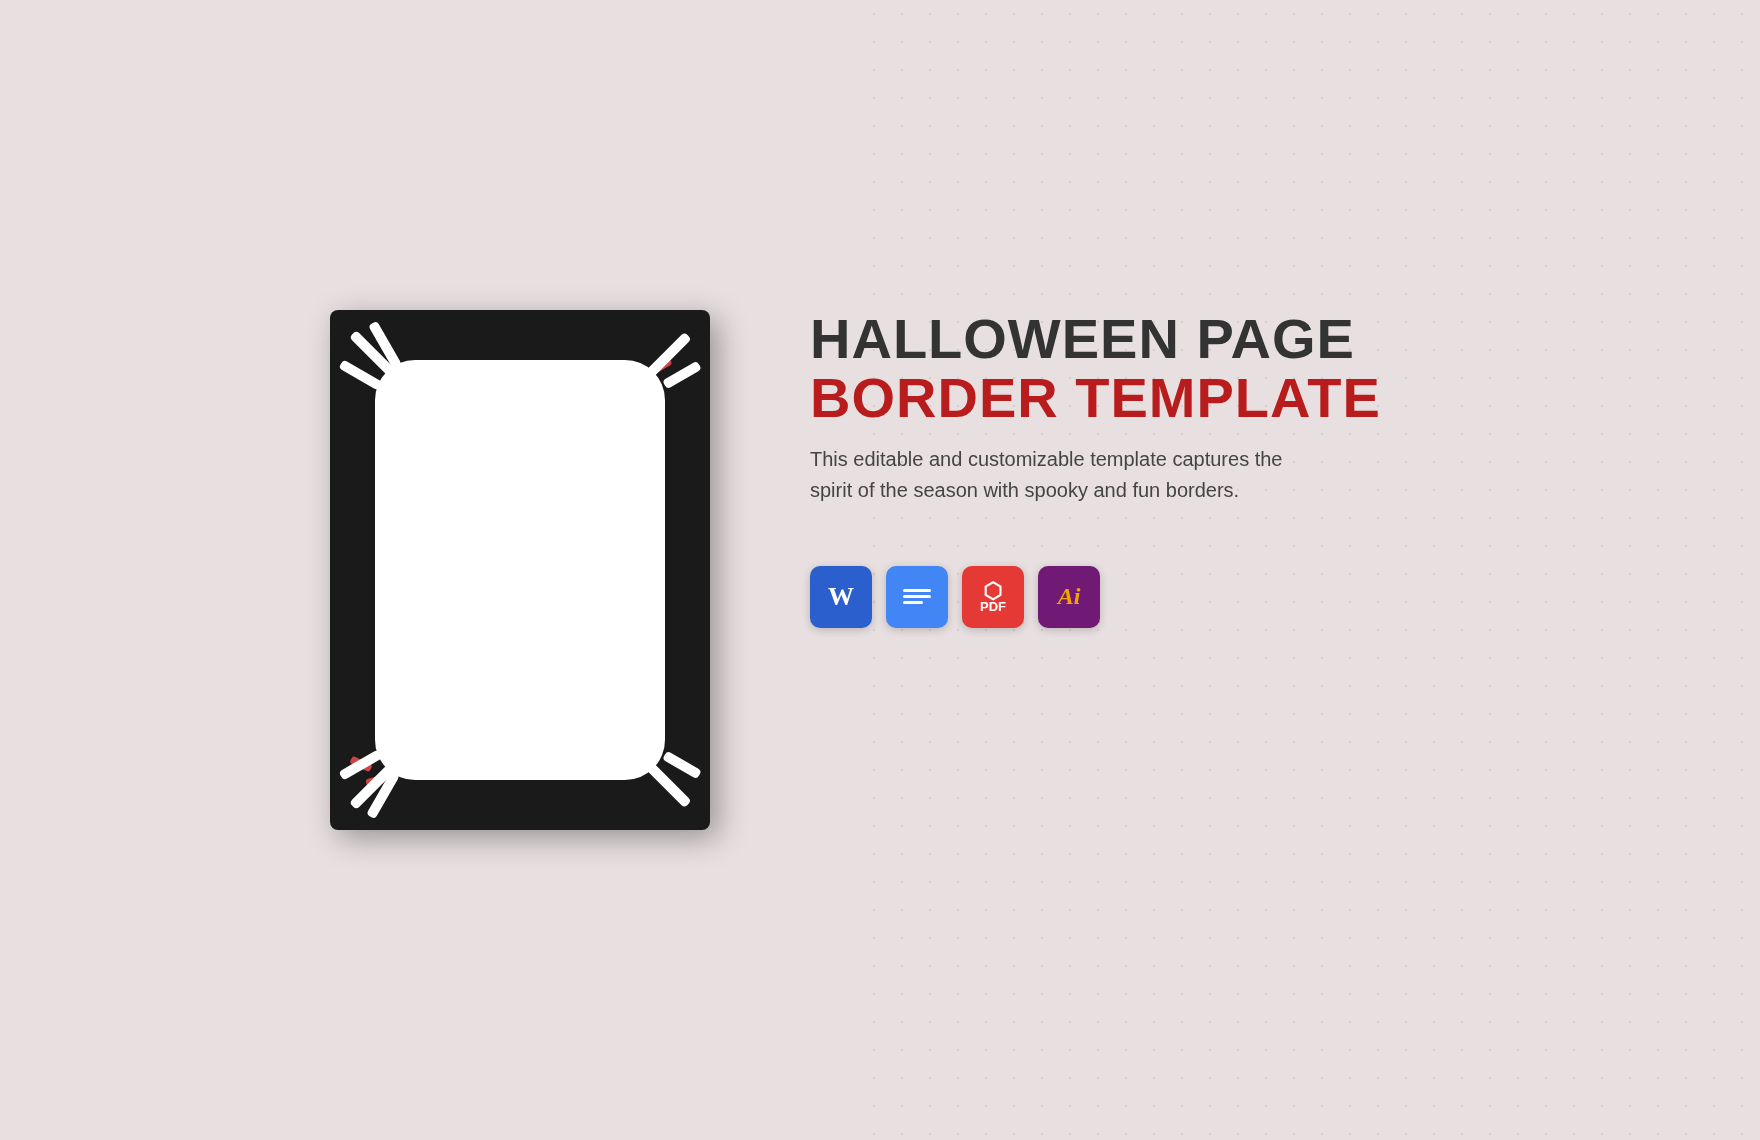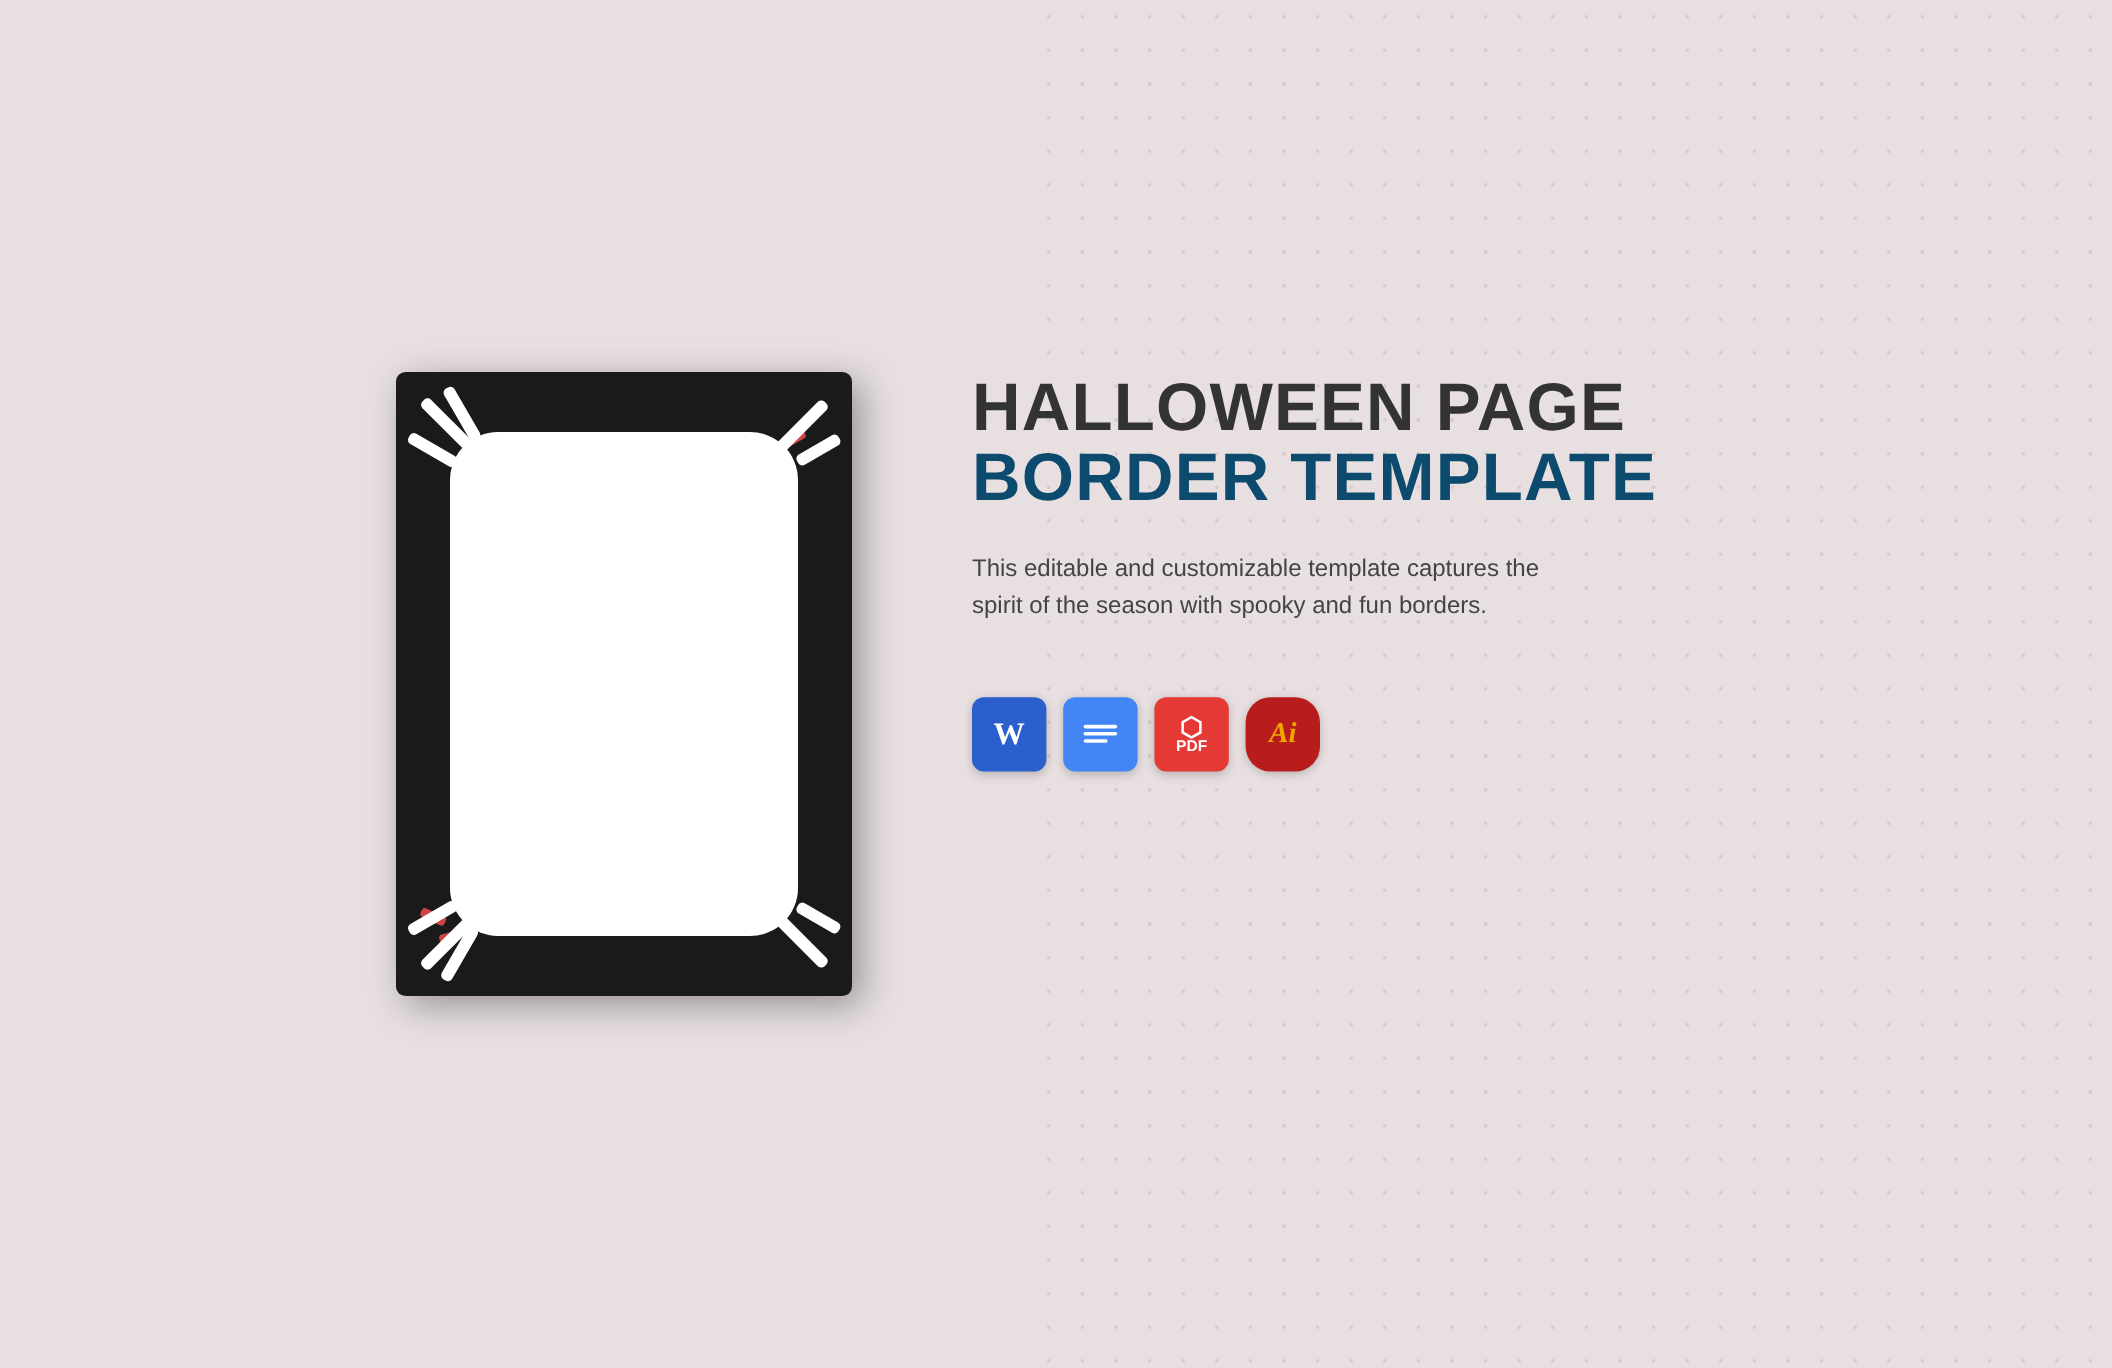--- a/index.html
+++ b/index.html
@@ -131,25 +131,25 @@
       font-weight: 900;
       color: #333333;
       text-transform: uppercase;
       line-height: 1.05;
       letter-spacing: 1px;
     }
 
     .title-line2 {
       font-size: 56px;
       font-weight: 900;
-      color: #0c4a6e;
+      color: #b91c1c;
       text-transform: uppercase;
       line-height: 1.05;
       letter-spacing: 1px;
-      margin-bottom: 31px;
+      margin-bottom: 16px;
     }
 
     .description {
       font-size: 20px;
       color: #444444;
       line-height: 1.55;
       margin-bottom: 60px;
       max-width: 480px;
     }
 
@@ -182,23 +182,22 @@
       background: #4285f4;
       color: white;
     }
 
     .icon-pdf {
       background: #e53935;
       color: white;
     }
 
     .icon-ai {
-      background: #b91c1c;
+      background: #701a75;
       color: #f5a623;
-      border-radius: 21px;
     }
 
     
     .word-w {
       font-family: Georgia, serif;
       font-size: 26px;
       font-weight: bold;
       color: white;
     }
 

